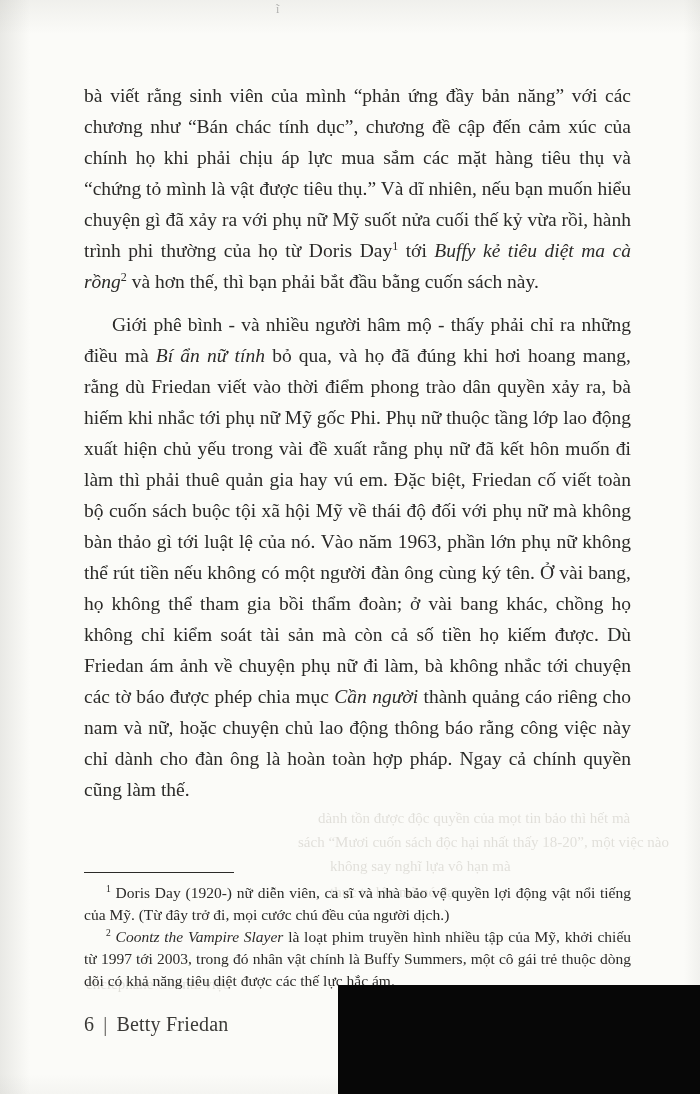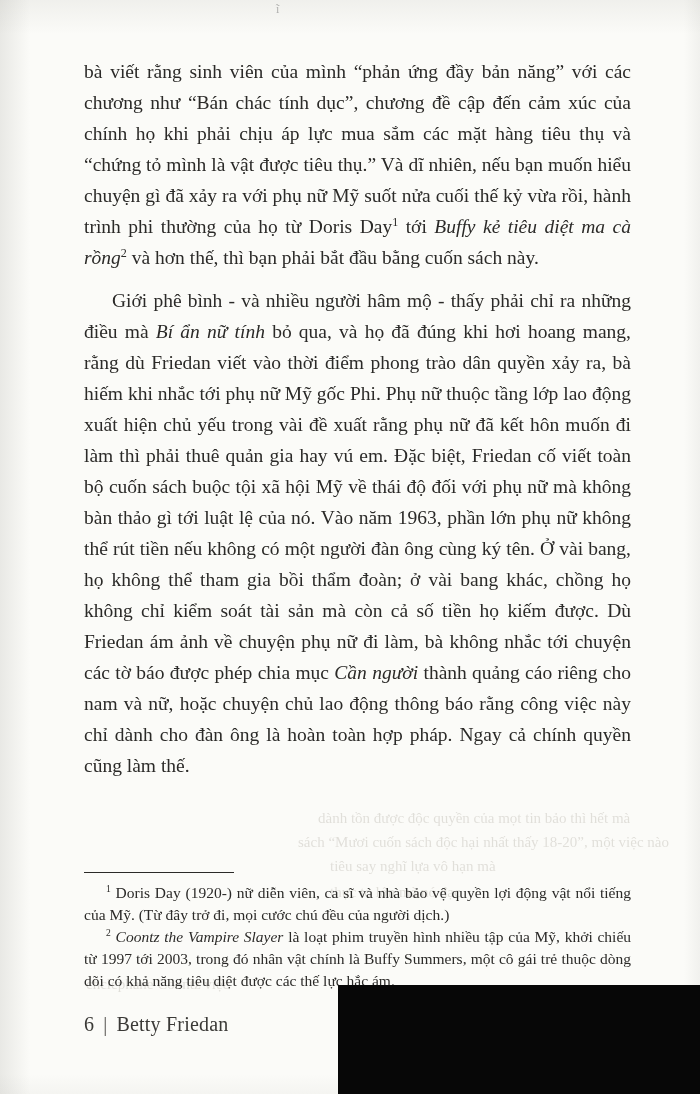--- a/index.html
+++ b/index.html
@@ -23,21 +23,21 @@
   }
   .content {
     position: absolute; left: 84px; top: 56px; width: 547px;
   }
   p.body-par {
     margin: 0 0 12px 0;
     font-size: 19.5px;
     line-height: 31px;
     text-align: justify;
   }
-  p.body-par.no-indent { text-indent: 0; }
+  p.body-par.no-indent { text-indent: 0; margin-top: 24px; }
   p.body-par.indent { text-indent: 28px; }
   .it { font-style: italic; }
   sup { font-size: 0.62em; vertical-align: super; line-height: 0; }
 
   .bleed-line {
     position: absolute;
     font-size: 15px;
     color: #7a7264;
     opacity: 0.20;
     filter: blur(0.4px);
@@ -83,21 +83,21 @@
   <span class="artifact">ĩ</span>
 
   <div class="content">
     <p class="body-par no-indent"><span>bà viết rằng sinh viên của mình “phản ứng đầy bản năng” với các chương như “Bán chác tính dục”, chương đề cập đến cảm xúc của chính họ khi phải chịu áp lực mua sắm các mặt hàng tiêu thụ và “chứng tỏ mình là vật được tiêu thụ.” Và dĩ nhiên, nếu bạn muốn hiểu chuyện gì đã xảy ra với phụ nữ Mỹ suốt nửa cuối thế kỷ vừa rồi, hành trình phi thường của họ từ Doris Day</span><sup>1</sup><span> tới </span><span class="it">Buffy kẻ tiêu diệt ma cà rồng</span><sup>2</sup><span> và hơn thế, thì bạn phải bắt đầu bằng cuốn sách này.</span></p>
     <p class="body-par indent"><span>Giới phê bình - và nhiều người hâm mộ - thấy phải chỉ ra những điều mà </span><span class="it">Bí ẩn nữ tính</span><span> bỏ qua, và họ đã đúng khi hơi hoang mang, rằng dù Friedan viết vào thời điểm phong trào dân quyền xảy ra, bà hiếm khi nhắc tới phụ nữ Mỹ gốc Phi. Phụ nữ thuộc tầng lớp lao động xuất hiện chủ yếu trong vài đề xuất rằng phụ nữ đã kết hôn muốn đi làm thì phải thuê quản gia hay vú em. Đặc biệt, Friedan cố viết toàn bộ cuốn sách buộc tội xã hội Mỹ về thái độ đối với phụ nữ mà không bàn thảo gì tới luật lệ của nó. Vào năm 1963, phần lớn phụ nữ không thể rút tiền nếu không có một người đàn ông cùng ký tên. Ở vài bang, họ không thể tham gia bồi thẩm đoàn; ở vài bang khác, chồng họ không chỉ kiểm soát tài sản mà còn cả số tiền họ kiếm được. Dù Friedan ám ảnh về chuyện phụ nữ đi làm, bà không nhắc tới chuyện các tờ báo được phép chia mục </span><span class="it">Cần người</span><span> thành quảng cáo riêng cho nam và nữ, hoặc chuyện chủ lao động thông báo rằng công việc này chỉ dành cho đàn ông là hoàn toàn hợp pháp. Ngay cả chính quyền cũng làm thế.</span></p>
   </div>
 
   <div id="bleed-container">
       <div class="bleed-line" style="top: 810px; left: 318px;">dành tồn được độc quyền của mọt tin bảo thì hết mà</div>
       <div class="bleed-line" style="top: 834px; left: 298px;">sách “Mươi cuốn sách độc hại nhất thấy 18-20”, một việc nào</div>
-      <div class="bleed-line" style="top: 858px; left: 330px;">tiêu say nghĩ lựa vô hạn mà</div>
+      <div class="bleed-line" style="top: 858px; left: 330px;">không say nghĩ lựa vô hạn mà</div>
       <div class="bleed-line" style="top: 884px; left: 330px;">thực to lớn mà nó đạc</div>
       <div class="bleed-line" style="top: 976px; left: 86px; text-align: center;">chclephane Coontz việc</div>
     </div>
 
   <div class="footnotes">
     <div class="fn-rule"></div>
     <p class="footnote"><sup>1</sup><span> Doris Day (1920-) nữ diễn viên, ca sĩ và nhà bảo vệ quyền lợi động vật nổi tiếng của Mỹ. (Từ đây trở đi, mọi cước chú đều của người dịch.)</span></p>
     <p class="footnote"><sup>2</sup><span> </span><span class="it">Coontz the Vampire Slayer</span><span> là loạt phim truyền hình nhiều tập của Mỹ, khởi chiếu từ 1997 tới 2003, trong đó nhân vật chính là Buffy Summers, một cô gái trẻ thuộc dòng dõi có khả năng tiêu diệt được các thế lực hắc ám.</span></p>
   </div>
 

